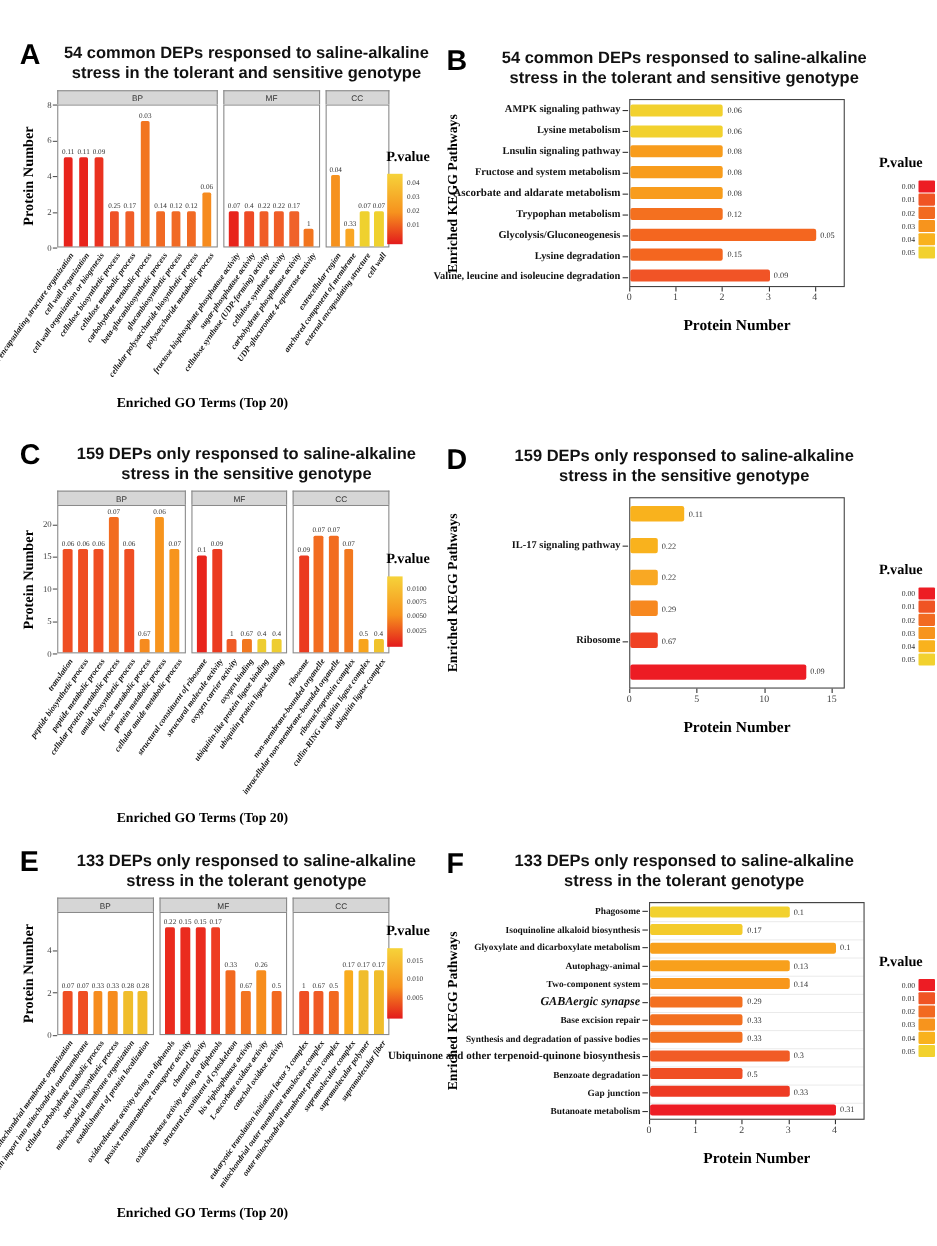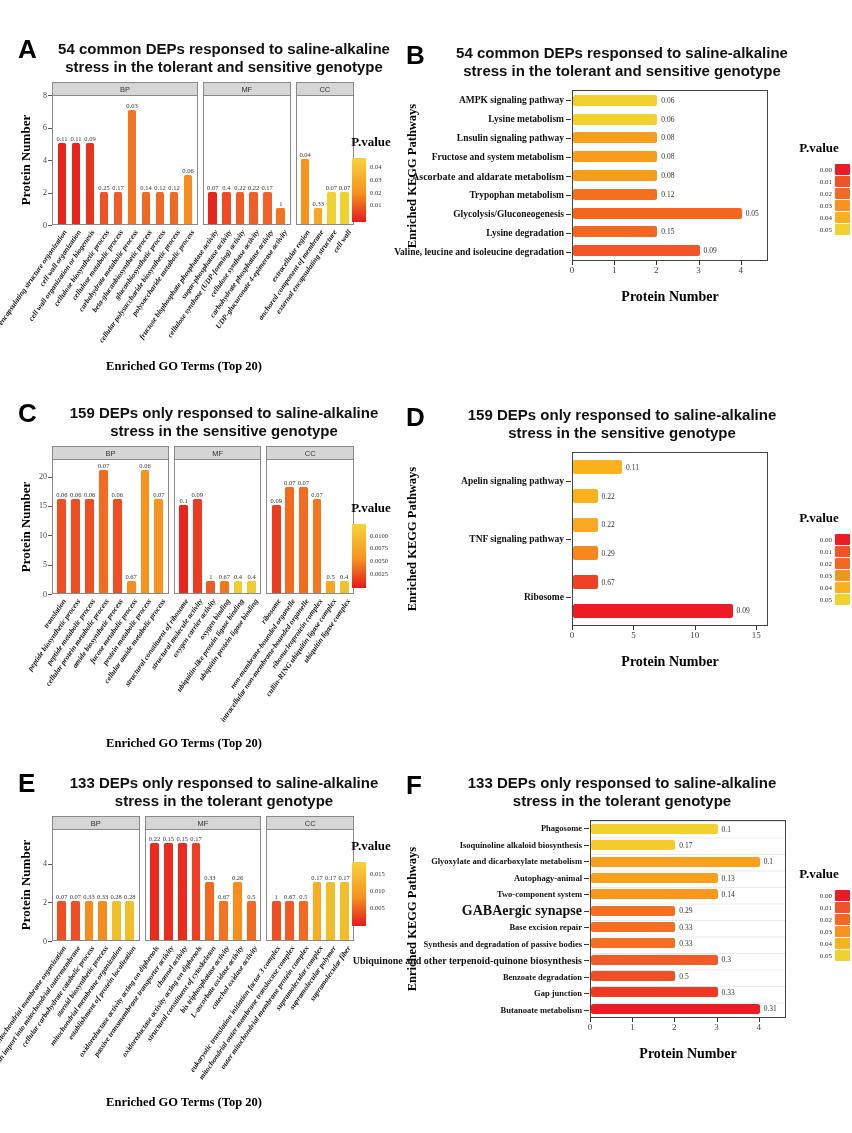--- a/index.html
+++ b/index.html
@@ -617,25 +617,21 @@
       <span>159 DEPs only responsed to saline-alkaline</span><br>
       <span>stress in the sensitive genotype</span>
     </h2>
     <div class="mount" id="chart-D">
         <div class="kwrap">
           <div class="kylab" style="height: 174px;">
             <span class="kylabtext">Enriched KEGG Pathways</span>
           </div>
           <div class="klabels" style="height: 174px; width: 152px;">
             <div class="klrow">
-              <span class="klab" style="font-size: 9.5px;">Apelin signaling pathway</span>
-              <span class="kltick"></span>
-            </div>
-            <div class="klrow">
-              <span class="klab" style="font-size: 9.5px;">TNF signaling pathway</span>
+              <span class="klab" style="font-size: 9.5px;">IL-17 signaling pathway</span>
               <span class="kltick"></span>
             </div>
             <div class="klrow">
               <span class="klab" style="font-size: 9.5px;">Ribosome</span>
               <span class="kltick"></span>
             </div>
           </div>
           <div class="kpcol">
             <div class="kplot" style="width: 196px; height: 174px;">
               <div class="kbrow">
@@ -928,21 +924,21 @@
             </div>
             <div class="klrow">
               <span class="klab" style="font-size: 8.5px;">Autophagy-animal</span>
               <span class="kltick"></span>
             </div>
             <div class="klrow">
               <span class="klab" style="font-size: 8.5px;">Two-component system</span>
               <span class="kltick"></span>
             </div>
             <div class="klrow">
-              <span class="klab" style="font-size: 14px;">GABAergic synapse</span>
+              <span class="klab" style="font-size: 11px; font-style: italic;">GABAergic synapse</span>
               <span class="kltick"></span>
             </div>
             <div class="klrow">
               <span class="klab" style="font-size: 8.5px;">Base excision repair</span>
               <span class="kltick"></span>
             </div>
             <div class="klrow">
               <span class="klab" style="font-size: 8.5px;">Synthesis and degradation of passive bodies</span>
               <span class="kltick"></span>
             </div>

